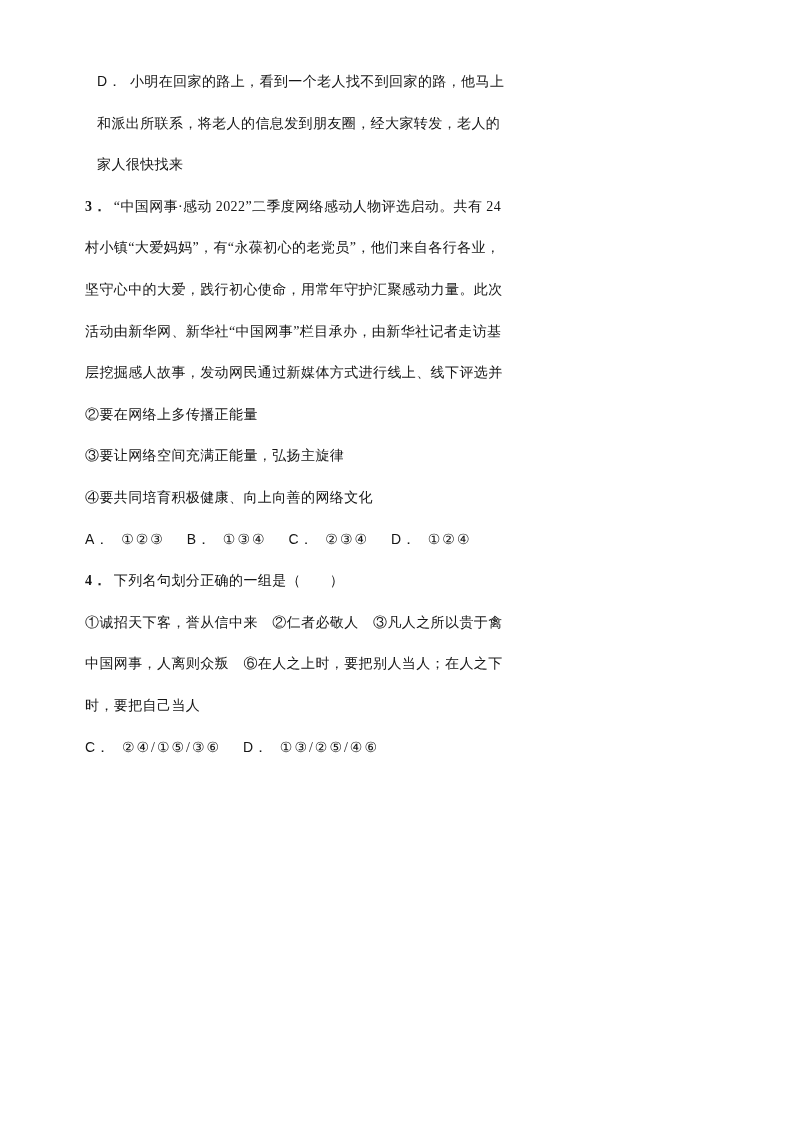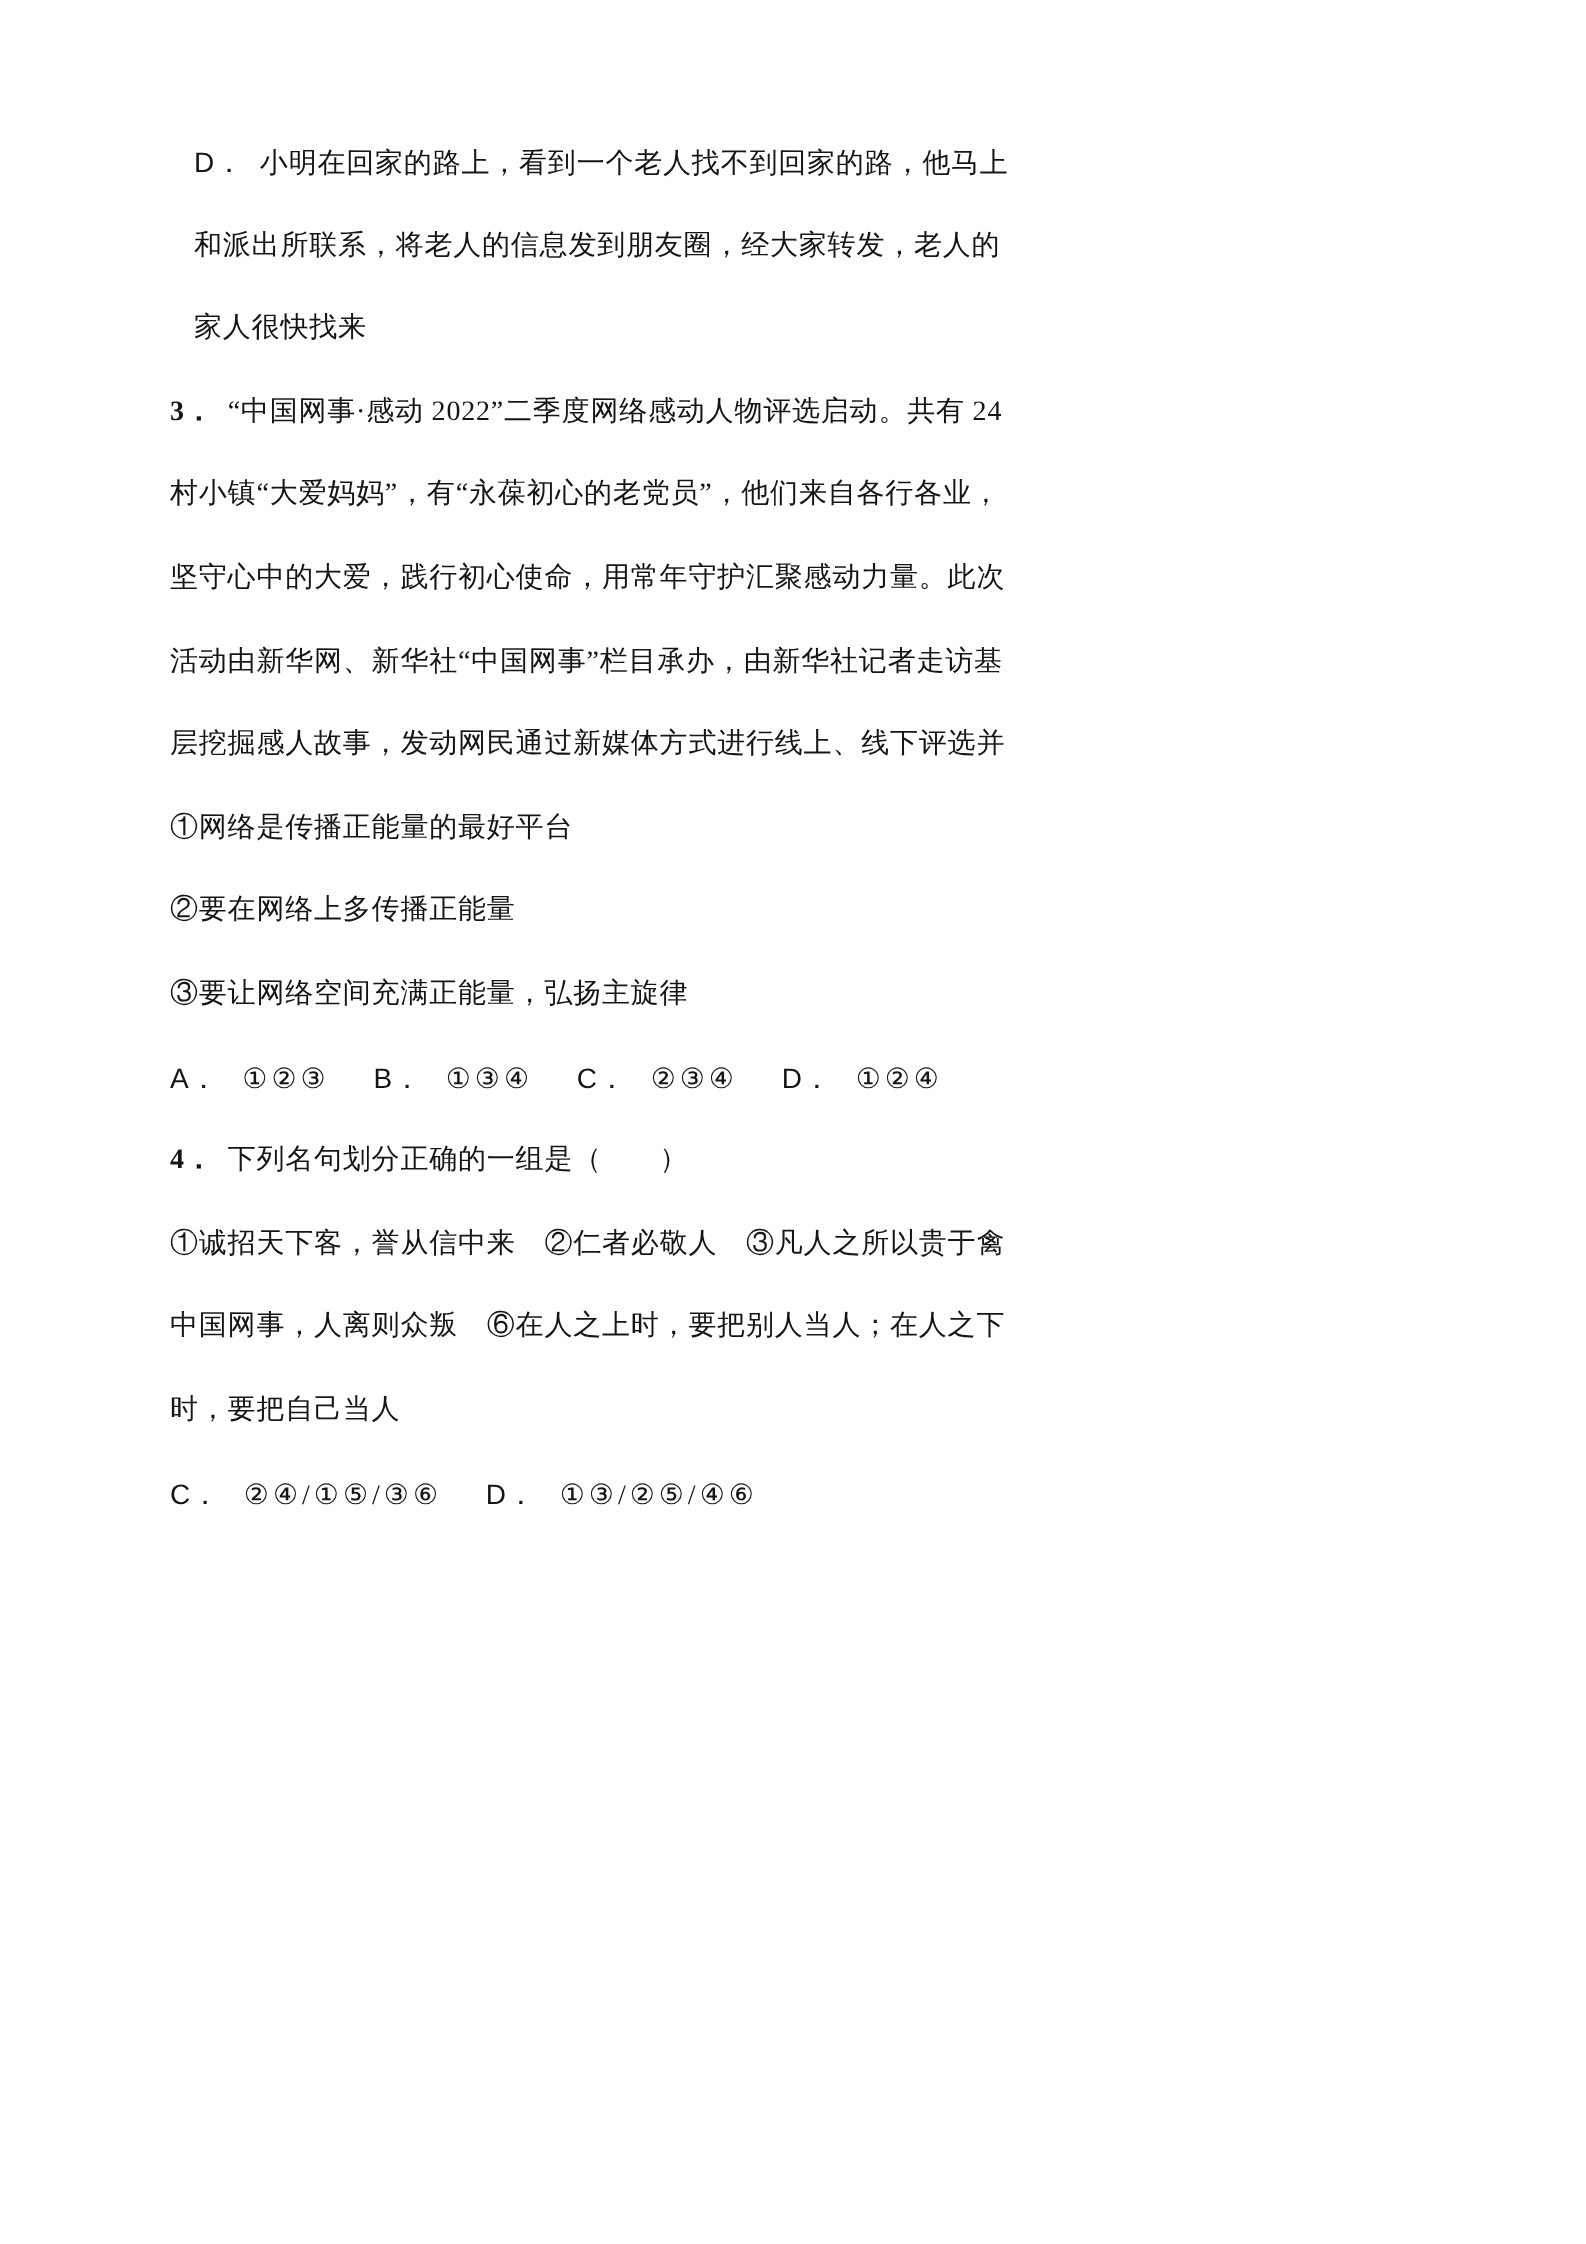--- a/index.html
+++ b/index.html
@@ -79,27 +79,27 @@
         <span>坚守心中的大爱，践行初心使命，用常年守护汇聚感动力量。此次</span>
       </div>
       <div class="line">
         <span>活动由新华网、新华社“中国网事”栏目承办，由新华社记者走访基</span>
       </div>
       <div class="line">
         <span>层挖掘感人故事，发动网民通过新媒体方式进行线上、线下评选并</span>
       </div>
 
       <div class="line">
-        <span>①网络是传播正能量的最好平台</span>
-      </div>
-      <div class="line">
         <span>②要在网络上多传播正能量</span>
       </div>
       <div class="line">
         <span>③要让网络空间充满正能量，弘扬主旋律</span>
+      </div>
+      <div class="line">
+        <span>④要共同培育积极健康、向上向善的网络文化</span>
       </div>
 
       <div class="line">
         <span class="ans-group"><span class="ans-label">A．</span><span class="ans-value">①②③</span></span>
         <span class="ans-group"><span class="ans-label">B．</span><span class="ans-value">①③④</span></span>
         <span class="ans-group"><span class="ans-label">C．</span><span class="ans-value">②③④</span></span>
         <span class="ans-group"><span class="ans-label">D．</span><span class="ans-value">①②④</span></span>
       </div>
     </div>
 

